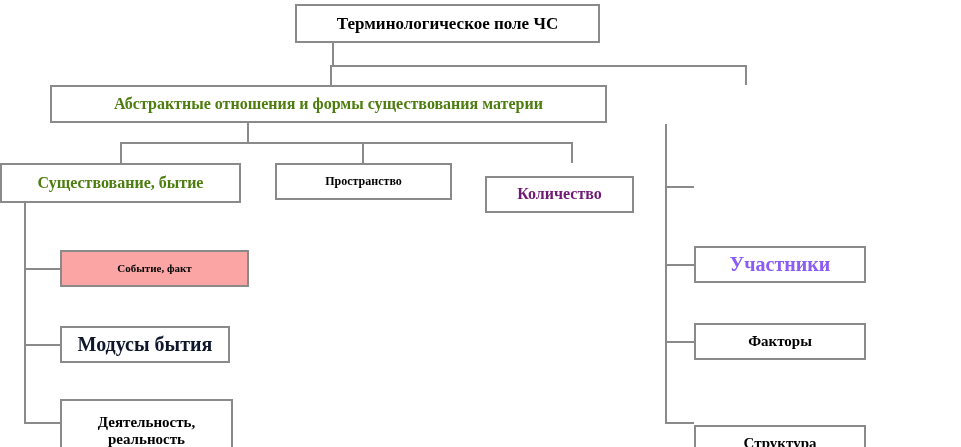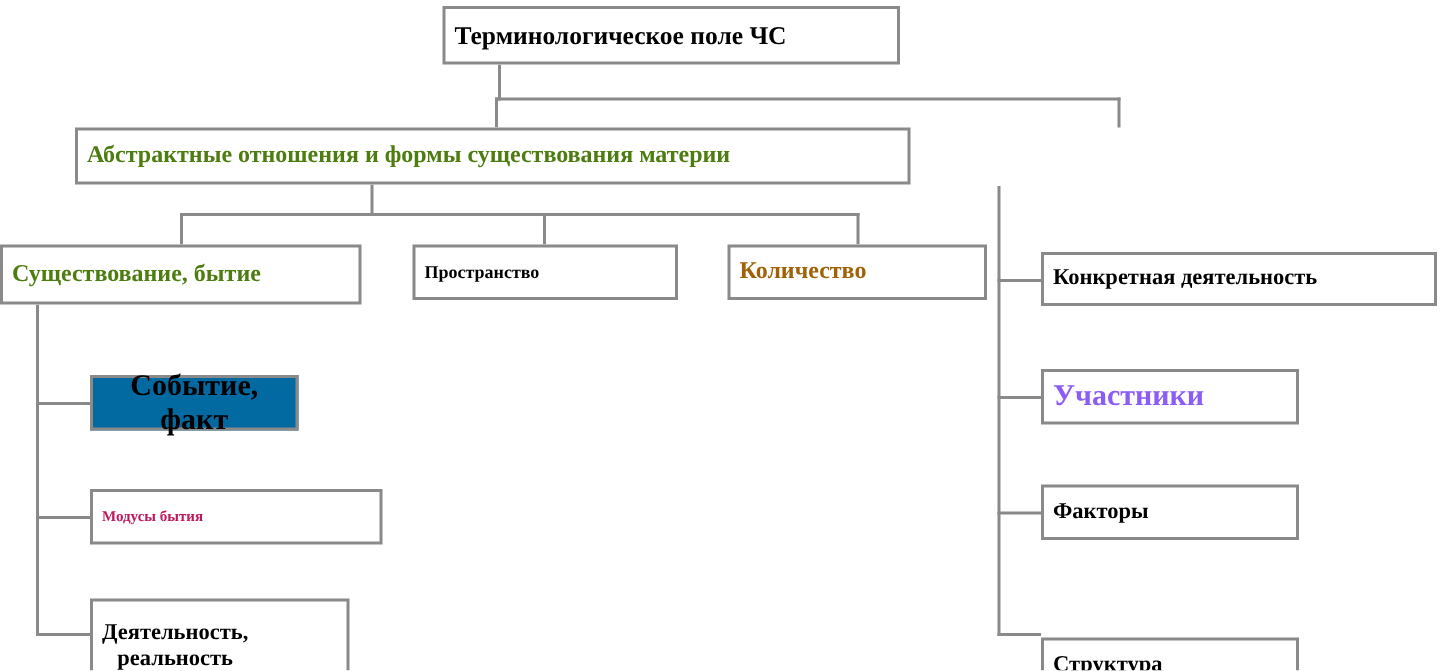--- a/index.html
+++ b/index.html
@@ -17,20 +17,21 @@
     background: #ffffff;
     overflow: hidden;
   }
   .node {
     position: absolute;
     box-sizing: border-box;
     border: 2px solid #701a75;
     background: #ffffff;
     display: flex;
     align-items: center;
+    justify-content: center;
     text-align: center;
     font-weight: bold;
     color: #000000;
     line-height: 1.15;
     z-index: 2;
   }
   .node span {
     display: block;
     padding: 0 6px;
   }
@@ -69,34 +70,31 @@
     </div>
     <div class="node" style="left: 50px; top: 85px; width: 557px; height: 38px; font-size: 16px; border-color: rgb(138, 138, 138); color: #4d7c0f; background: rgb(255, 255, 255);">
       <span>Абстрактные отношения и формы существования материи</span>
     </div>
     <div class="node" style="left: 0px; top: 163px; width: 241px; height: 40px; font-size: 16px; border-color: rgb(138, 138, 138); color: #4d7c0f; background: rgb(255, 255, 255);">
       <span>Существование, бытие</span>
     </div>
     <div class="node" style="left: 275px; top: 163px; width: 177px; height: 37px; font-size: 12px; border-color: rgb(138, 138, 138); color: rgb(0, 0, 0); background: rgb(255, 255, 255);">
       <span>Пространство</span>
     </div>
-    <div class="node" style="left: 485px; top: 163px; width: 173px; height: 37px; font-size: 16px; border-color: rgb(138, 138, 138); color: #a16207; background: rgb(255, 255, 255);">
+    <div class="node" style="left: 485px; top: 176px; width: 149px; height: 37px; font-size: 16px; border-color: rgb(138, 138, 138); color: #701a75; background: rgb(255, 255, 255);">
       <span>Количество</span>
     </div>
-    <div class="node" style="left: 60px; top: 250px; width: 139px; height: 37px; font-size: 20px; border-color: rgb(138, 138, 138); color: rgb(0, 0, 0); background: #0369a1;">
+    <div class="node" style="left: 60px; top: 250px; width: 189px; height: 37px; font-size: 11px; border-color: rgb(138, 138, 138); color: rgb(0, 0, 0); background: #fca5a5;">
       <span>Событие, факт</span>
     </div>
-    <div class="node" style="left: 60px; top: 326px; width: 195px; height: 37px; font-size: 10px; border-color: rgb(138, 138, 138); color: #be185d; background: rgb(255, 255, 255);">
+    <div class="node" style="left: 60px; top: 326px; width: 170px; height: 37px; font-size: 20px; border-color: rgb(138, 138, 138); color: #0f172a; background: rgb(255, 255, 255);">
       <span>Модусы бытия</span>
     </div>
     <div class="node" style="left: 60px; top: 399px; width: 173px; height: 64px; font-size: 15px; border-color: rgb(138, 138, 138); color: rgb(0, 0, 0); background: rgb(255, 255, 255);">
       <span>Деятельность,<br>реальность</span>
-    </div>
-    <div class="node" style="left: 694px; top: 168px; width: 264px; height: 36px; font-size: 15px; border-color: rgb(138, 138, 138); color: rgb(0, 0, 0); background: rgb(255, 255, 255);">
-      <span>Конкретная деятельность</span>
     </div>
     <div class="node" style="left: 694px; top: 246px; width: 172px; height: 37px; font-size: 20px; border-color: rgb(138, 138, 138); color: #8b5cf6; background: rgb(255, 255, 255);">
       <span>Участники</span>
     </div>
     <div class="node" style="left: 694px; top: 323px; width: 172px; height: 37px; font-size: 15px; border-color: rgb(138, 138, 138); color: rgb(0, 0, 0); background: rgb(255, 255, 255);">
       <span>Факторы</span>
     </div>
     <div class="node" style="left: 694px; top: 425px; width: 172px; height: 37px; font-size: 15px; border-color: rgb(138, 138, 138); color: rgb(0, 0, 0); background: rgb(255, 255, 255);">
       <span>Структура</span>
     </div>

